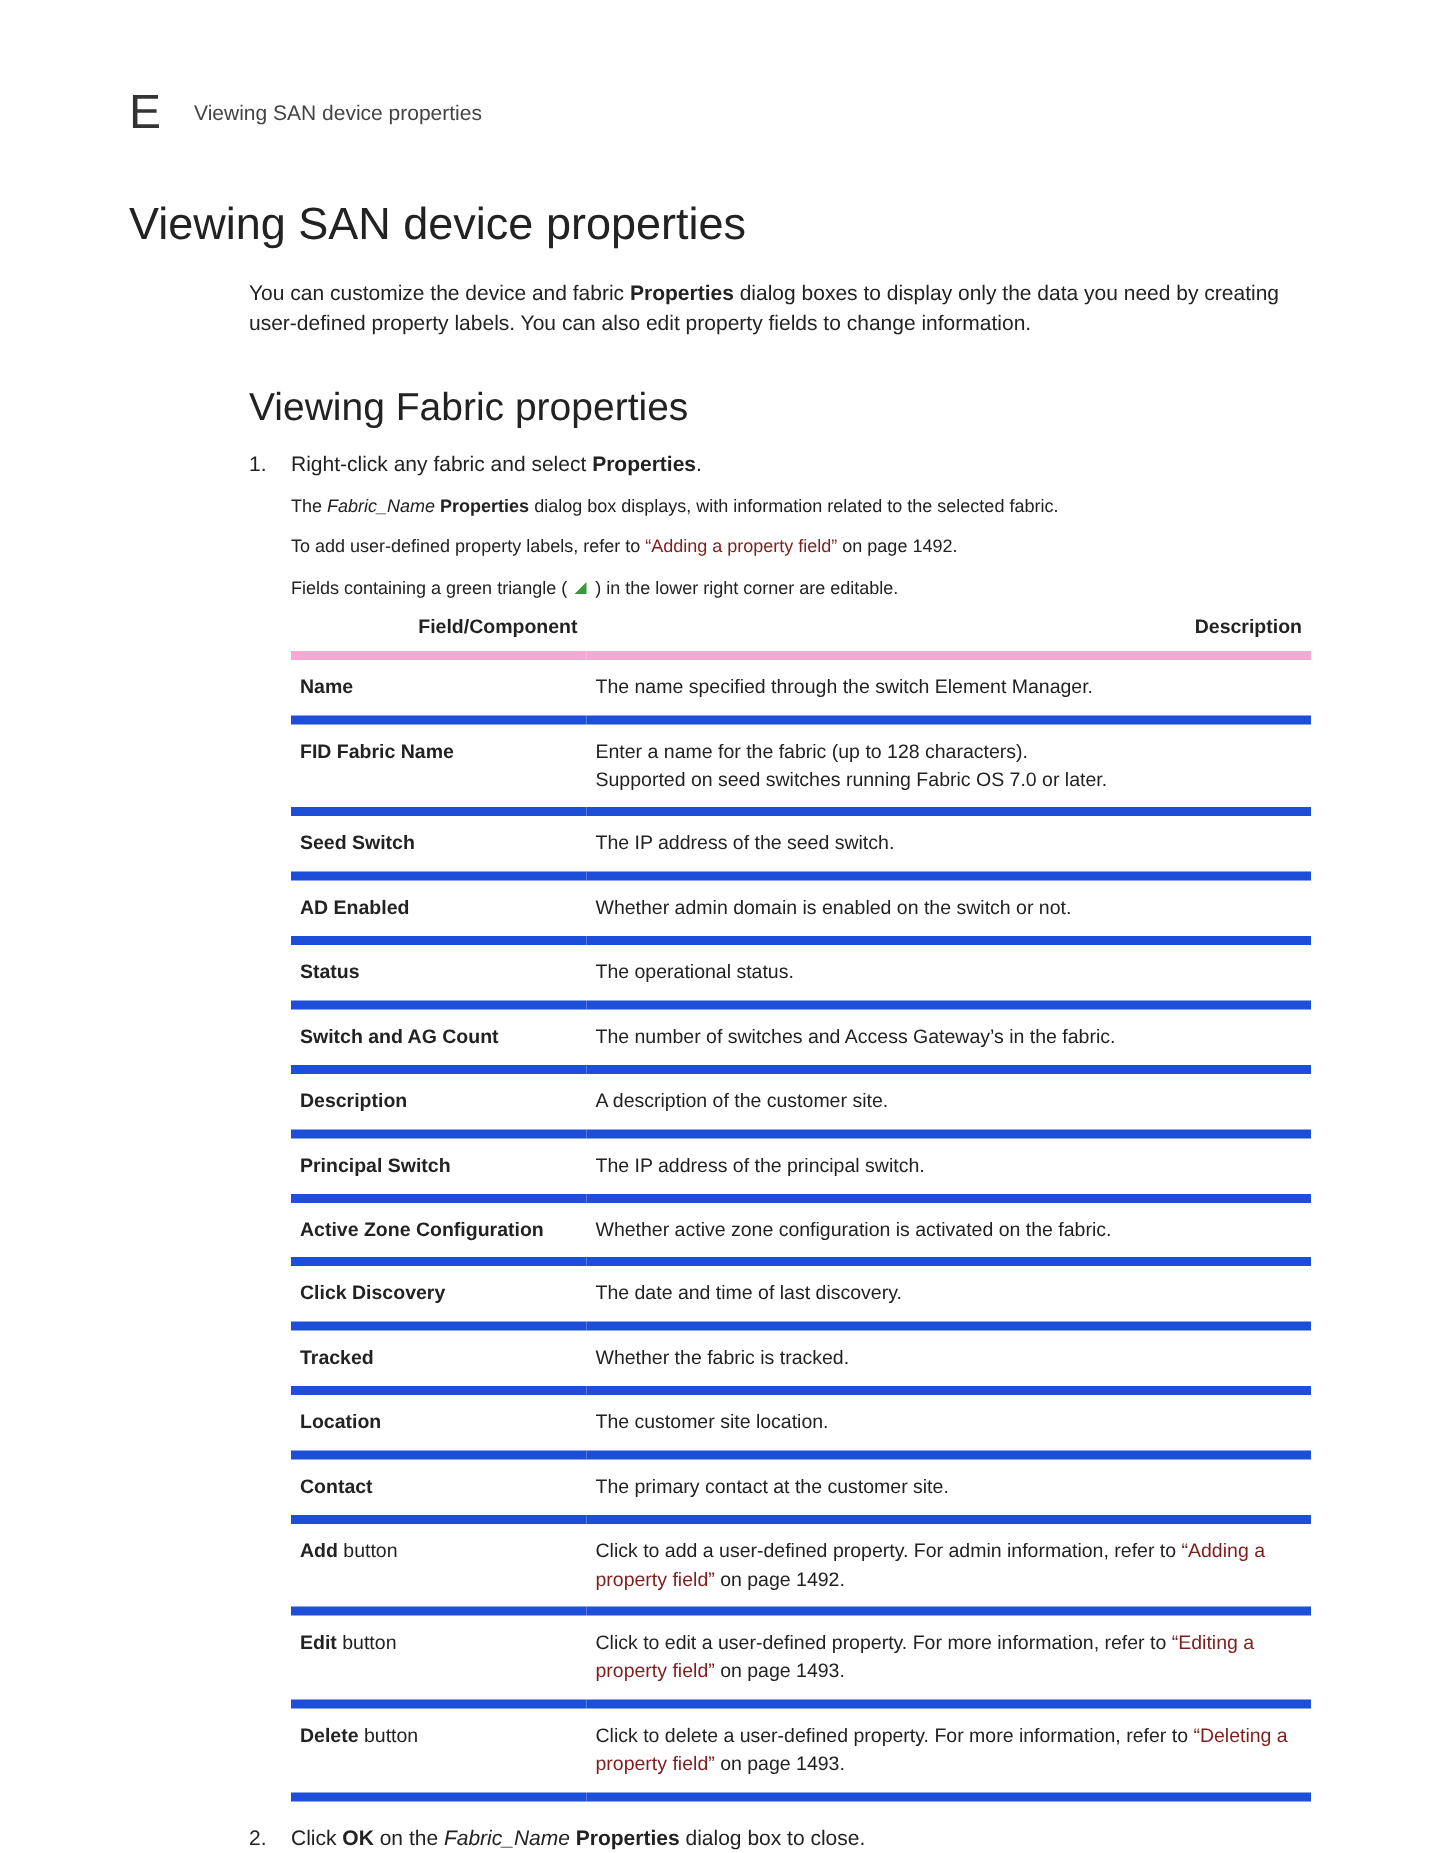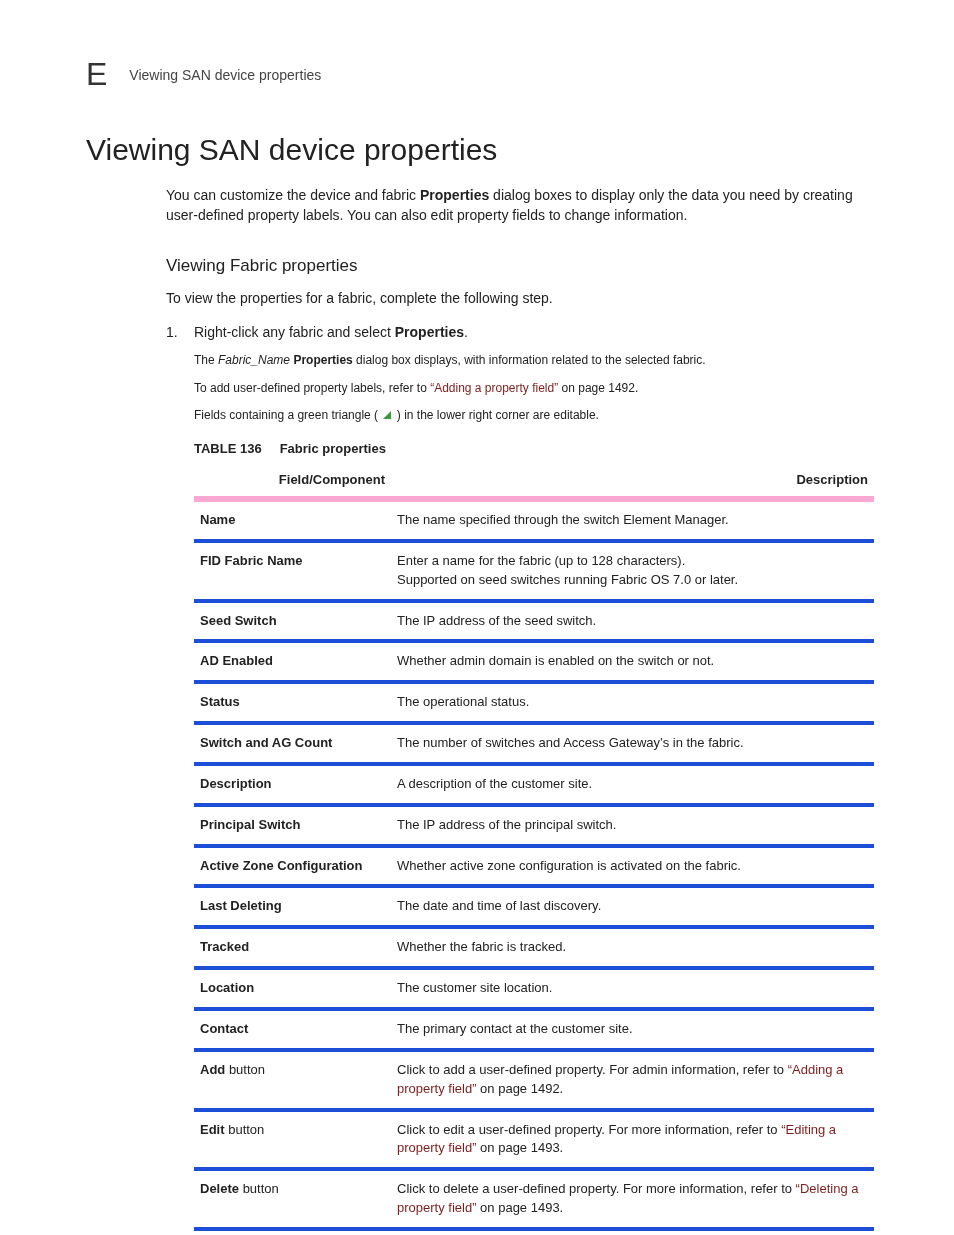--- a/index.html
+++ b/index.html
@@ -3,35 +3,35 @@
 <meta charset="utf-8">
 <style>
 html,body{margin:0;padding:0;background:#fff;font-family:Arial,Helvetica,sans-serif;color:#222}
 .page{width:954px;height:1235px;box-sizing:border-box;padding:56px 80px 56px 86px;position:relative}
 .runhead{display:flex;align-items:center;gap:22px;margin-bottom:40px}
 .runhead .chap{font-size:32px;font-weight:400;color:#333;font-family:Arial,Helvetica,sans-serif}
 .runhead .title{font-size:14px;color:#444}
 h1{font-family:Arial,Helvetica,sans-serif;font-size:30px;font-weight:400;margin:24px 0 18px;color:#222}
 .body-indent{margin-left:80px}
 .para{font-size:14px;line-height:1.45;margin:0 0 14px}
-h2{font-family:Arial,Helvetica,sans-serif;font-size:17px;font-weight:400;margin:30px 0 12px;color:#222}
+h2{font-family:Arial,Helvetica,sans-serif;font-size:26px;font-weight:400;margin:30px 0 12px;color:#222}
 ol.steps{list-style:none;margin:0;padding:0;counter-reset:step}
 ol.steps>li{counter-increment:step;position:relative;padding-left:28px;margin-bottom:14px;font-size:14px;line-height:1.45}
 ol.steps>li::before{content:counter(step)".";position:absolute;left:0;top:0;font-size:14px}
 .step-sub{margin:10px 0 0 0;font-size:12px;line-height:1.45}
 .bold{font-weight:700}
 .italic{font-style:italic}
 .link{color:#7f1d1d}
 .triangle{display:inline-block;width:0;height:0;border-style:solid;border-width:0 0 8px 8px;border-color:transparent transparent #3a9a3a transparent;vertical-align:baseline;margin:0 2px}
 .table-caption{font-size:13px;margin:16px 0 4px}
 .table-caption .tnum{font-weight:700;margin-right:18px}
 .table-caption .ttitle{font-weight:700}
 table{width:100%;border-collapse:collapse;font-size:13px}
 thead th{text-align:right;font-weight:700;padding:8px 6px 6px;border-bottom:6px solid #f9a8d4}
-tbody td{padding:9px 6px;vertical-align:top;border-bottom:4px solid #1d4ed8}
+tbody td{padding:9px 6px;vertical-align:top;border-bottom:6px solid #1d4ed8}
 tbody td.fc{font-weight:700;white-space:nowrap;width:185px}
 .nb{font-weight:400}
 </style>
 </head>
 <body>
 
 <div class="page">
 
   <div class="runhead">
     <span class="chap">E</span>
@@ -41,43 +41,39 @@
   <h1>Viewing SAN device properties</h1>
 
   <div class="body-indent">
 
     <p class="para">
       <span>You can customize the device and fabric </span><span class="bold">Properties</span><span> dialog boxes to display only the data you need by creating user-defined property labels. You can also edit property fields to change information.</span>
     </p>
 
     <h2>Viewing Fabric properties</h2>
 
-    <p class="para">To view the properties for a fabric, complete the following step.</p>
 
     <ol class="steps">
       <li>
         <span>Right-click any fabric and select </span><span class="bold">Properties</span><span>.</span>
 
         <p class="step-sub">
           <span>The </span><span class="italic">Fabric_Name</span><span> </span><span class="bold">Properties</span><span> dialog box displays, with information related to the selected fabric.</span>
         </p>
 
         <p class="step-sub">
           <span>To add user-defined property labels, refer to </span><span class="link">“Adding a property field”</span><span> on page 1492.</span>
         </p>
 
         <p class="step-sub">
           <span>Fields containing a green triangle (</span>
           <span class="triangle"></span>
           <span>) in the lower right corner are editable.</span>
         </p>
 
-        <div class="table-caption">
-          <span class="tnum">TABLE 136</span><span class="ttitle">Fabric properties</span>
-        </div>
 
         <table>
           <thead>
             <tr>
               <th>Field/Component</th>
               <th>Description</th>
             </tr>
           </thead>
           <tbody id="tbody">
               <tr>
@@ -110,21 +106,21 @@
               </tr>
               <tr>
                 <td class="fc">Principal Switch</td>
                 <td>The IP address of the principal switch.</td>
               </tr>
               <tr>
                 <td class="fc">Active Zone Configuration</td>
                 <td>Whether active zone configuration is activated on the fabric.</td>
               </tr>
               <tr>
-                <td class="fc">Last Deleting</td>
+                <td class="fc">Click Discovery</td>
                 <td>The date and time of last discovery.</td>
               </tr>
               <tr>
                 <td class="fc">Tracked</td>
                 <td>Whether the fabric is tracked.</td>
               </tr>
               <tr>
                 <td class="fc">Location</td>
                 <td>The customer site location.</td>
               </tr>

